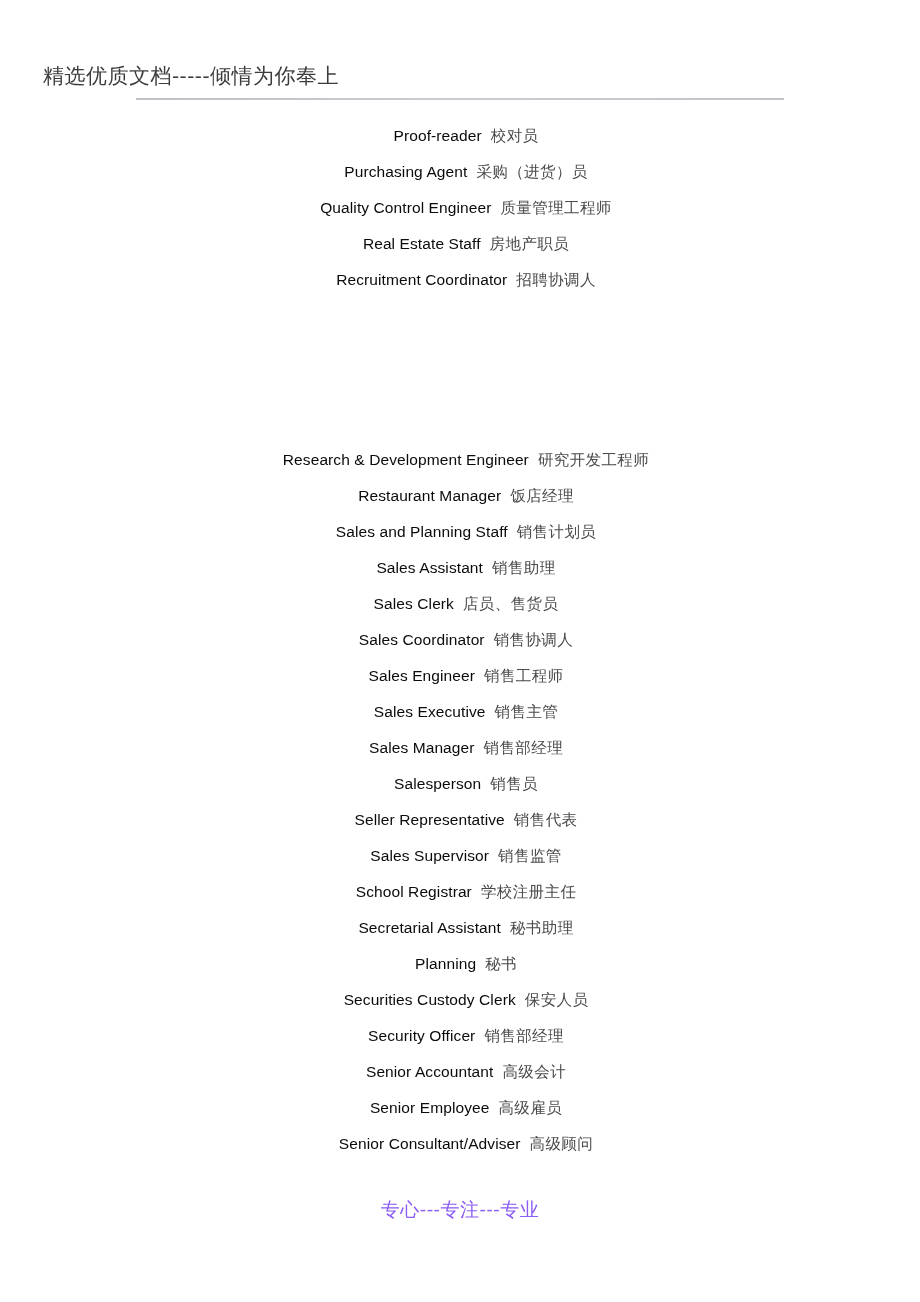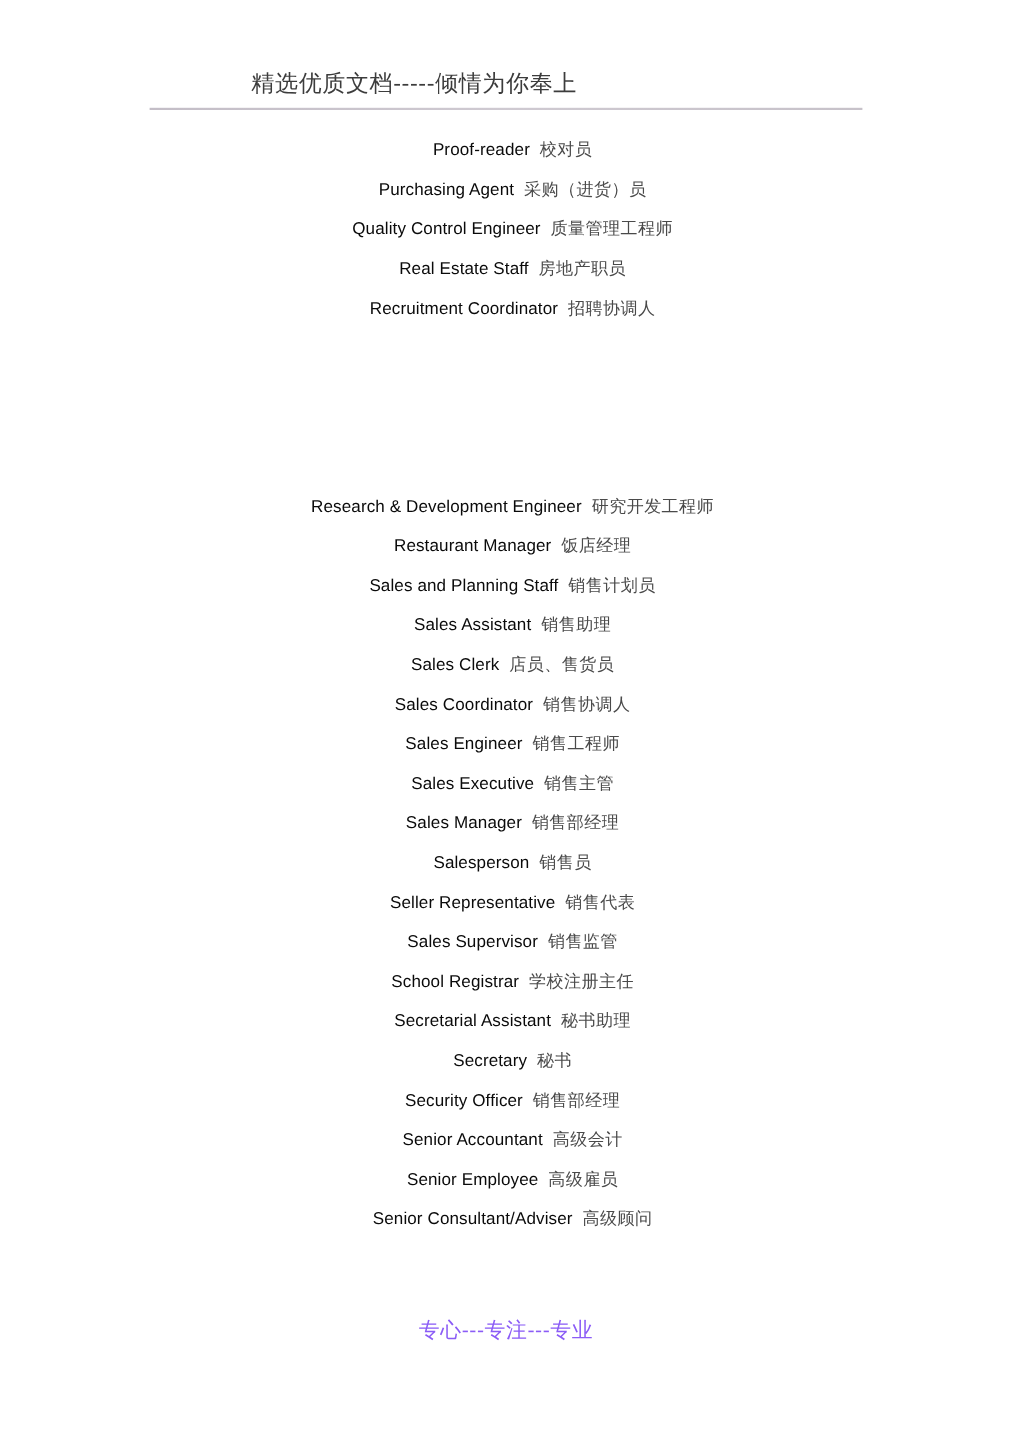--- a/index.html
+++ b/index.html
@@ -22,21 +22,22 @@
     height: 1302px;
     background: #ffffff;
   }
 
   
   .doc-header {
     position: absolute;
     top: 62px;
     left: 0;
     width: 753px;
-    text-align: center;
+    text-align: left;
+    padding-left: 43px;
   }
   .doc-header-text {
     font-family: "DejaVu Serif", "Liberation Serif", serif;
     font-size: 21px;
     line-height: 28px;
     color: #3c3c3c;
     letter-spacing: 0.5px;
     white-space: nowrap;
   }
   .header-rule {
@@ -132,21 +133,22 @@
       <div class="entry-line"><span class="entry-en">Sales   Clerk</span><span class="entry-zh">店员、售货员</span></div>
       <div class="entry-line"><span class="entry-en">Sales   Coordinator</span><span class="entry-zh">销售协调人</span></div>
       <div class="entry-line"><span class="entry-en">Sales   Engineer</span><span class="entry-zh">销售工程师</span></div>
       <div class="entry-line"><span class="entry-en">Sales   Executive</span><span class="entry-zh">销售主管</span></div>
       <div class="entry-line"><span class="entry-en">Sales   Manager</span><span class="entry-zh">销售部经理</span></div>
       <div class="entry-line"><span class="entry-en">Salesperson</span><span class="entry-zh">销售员</span></div>
       <div class="entry-line"><span class="entry-en">Seller   Representative</span><span class="entry-zh">销售代表</span></div>
       <div class="entry-line"><span class="entry-en">Sales   Supervisor</span><span class="entry-zh">销售监管</span></div>
       <div class="entry-line"><span class="entry-en">School   Registrar</span><span class="entry-zh">学校注册主任</span></div>
       <div class="entry-line"><span class="entry-en">Secretarial   Assistant</span><span class="entry-zh">秘书助理</span></div>
-      <div class="entry-line"><span class="entry-en">Secretary</span><span class="entry-zh">秘书</span></div>
+      <div class="entry-line"><span class="entry-en">Planning</span><span class="entry-zh">秘书</span></div>
+      <div class="entry-line"><span class="entry-en">Securities   Custody   Clerk</span><span class="entry-zh">保安人员</span></div>
       <div class="entry-line"><span class="entry-en">Security   Officer</span><span class="entry-zh">销售部经理</span></div>
       <div class="entry-line"><span class="entry-en">Senior   Accountant</span><span class="entry-zh">高级会计</span></div>
       <div class="entry-line"><span class="entry-en">Senior   Employee</span><span class="entry-zh">高级雇员</span></div>
       <div class="entry-line"><span class="entry-en">Senior   Consultant/Adviser</span><span class="entry-zh">高级顾问</span></div>
     </div>
 
   <div class="doc-footer">
     <span class="doc-footer-text">专心---专注---专业</span>
   </div>
 

